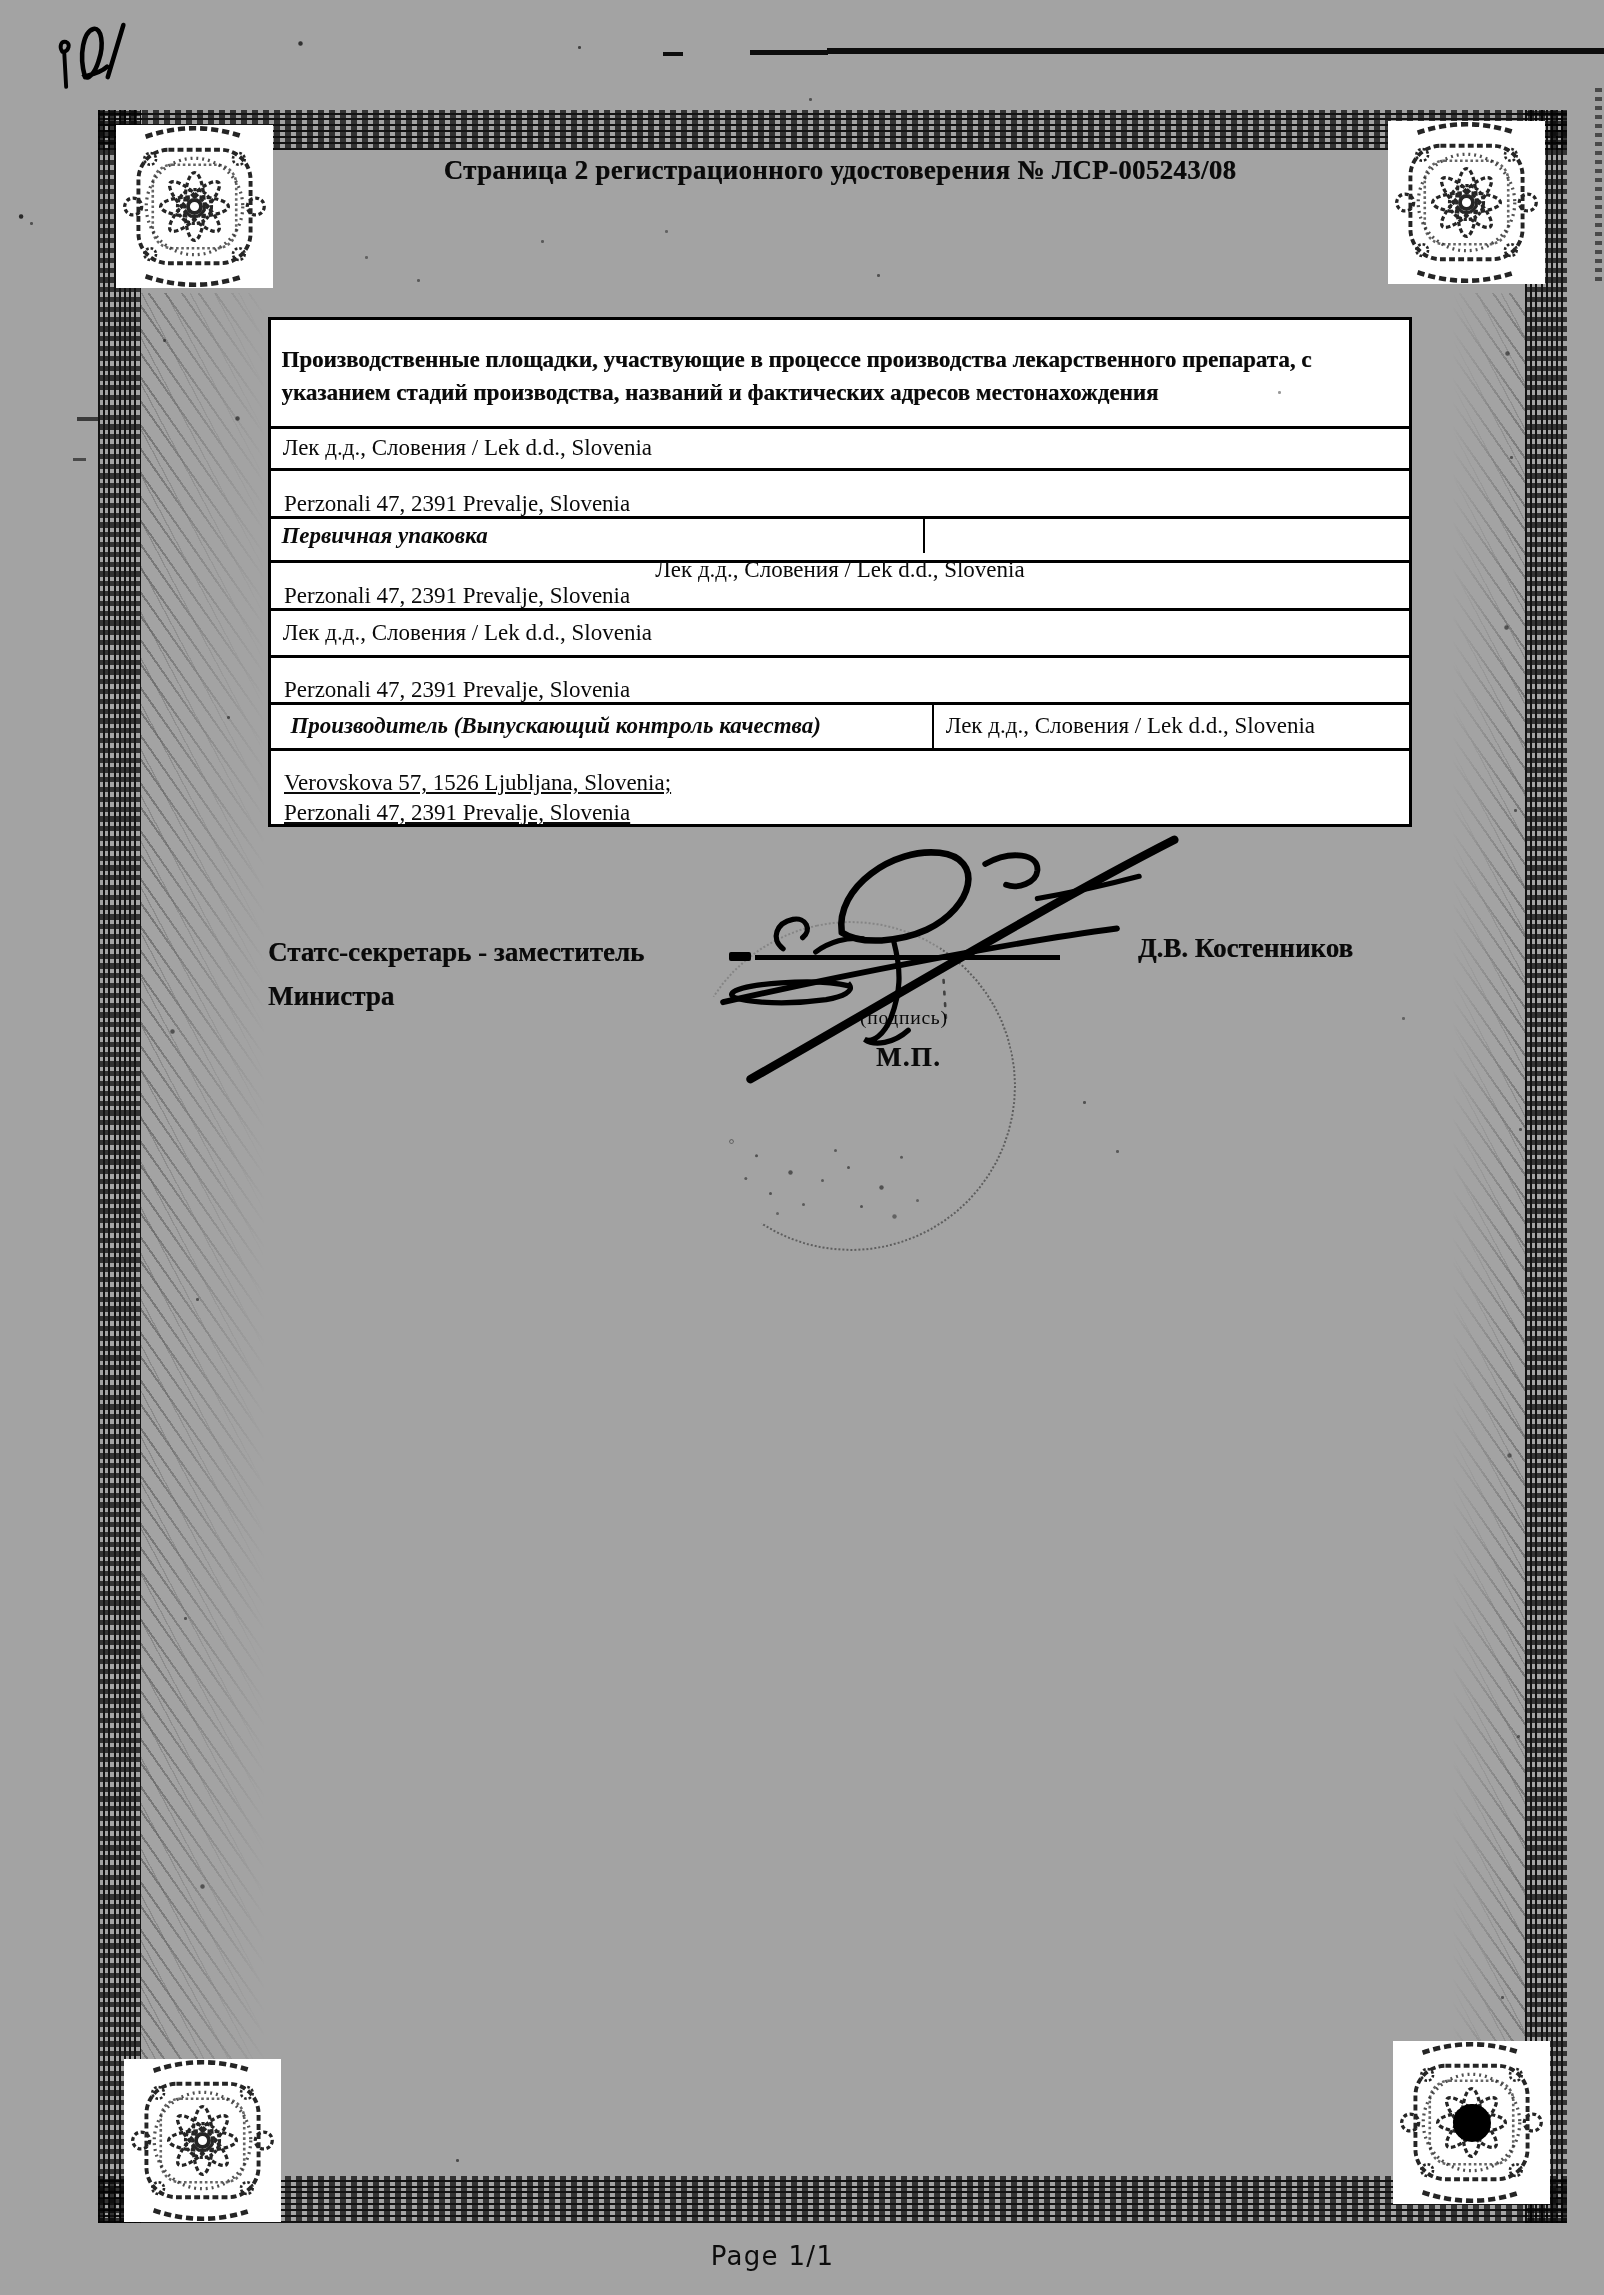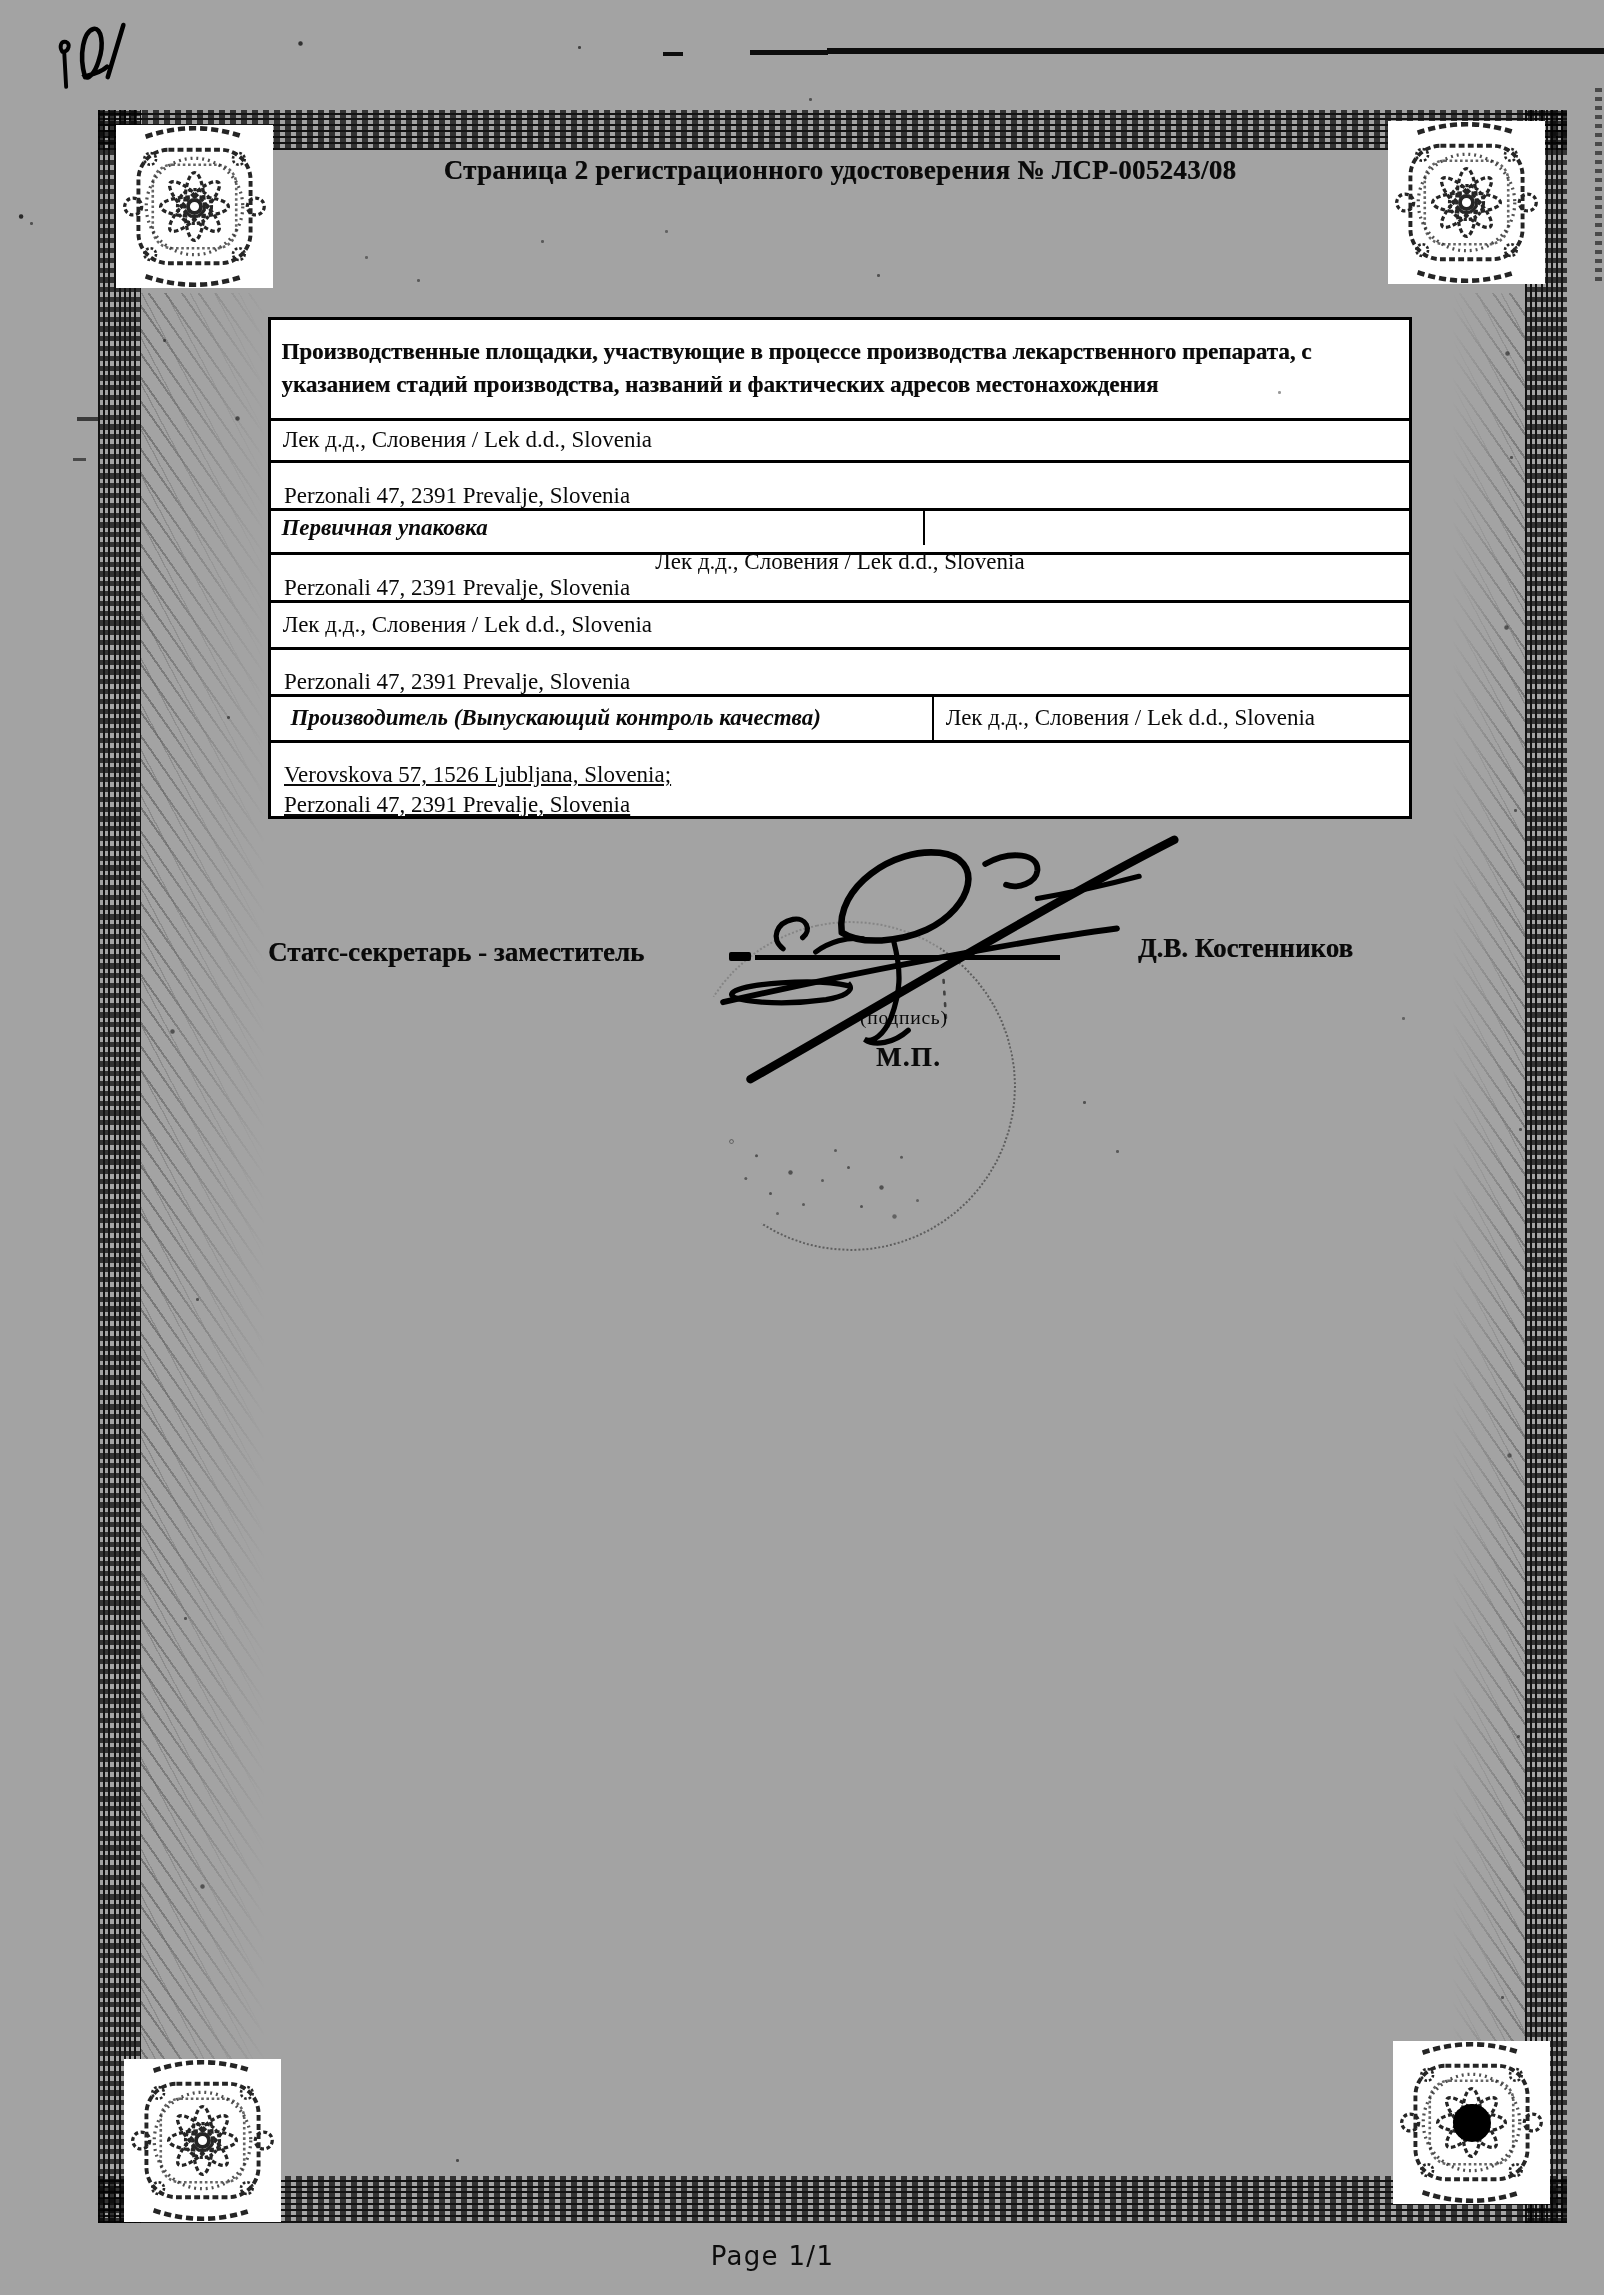--- a/index.html
+++ b/index.html
@@ -75,21 +75,21 @@
     font-size:27px;font-weight:600;letter-spacing:0.3px;white-space:nowrap;
   }
 
   
   .doc-table{
     left:268px;top:317px;width:1144px;border:3.3px solid #000;
     box-sizing:border-box;background:#fff;
   }
   .tr{box-sizing:border-box;border-top:3.3px solid #000;display:flex;align-items:center;
       font-size:23px;line-height:1.25;}
-  .tr:first-child{border-top:none;}
+  .tr:first-child{border-top:none;margin-top:8px;}
   .th-row{height:98px;}
   .stage-row-1{height:42px;} .addr-row-1{height:48px;}
   .stage-row-2{height:44px;flex-direction:column;} .addr-row-2{height:48px;}
   .stage-row-3{height:47px;} .addr-row-3{height:47px;}
   .stage-row-4{height:46px;padding-left:9px;} .addr-row-4{height:76px;text-decoration:underline;}
   .th{font-weight:bold;padding:6.5px 10.4px;line-height:1.42;font-size:23px;}
   .cell-stage{box-sizing:border-box;width:654px;align-self:stretch;display:flex;align-items:center;
     border-right:2.6px solid #000;padding:2.6px 10.4px;font-weight:bold;font-style:italic;}
   .cell-org{flex:1;padding:2.6px 11.7px;}
   .cell-addr{padding:2.6px 13px;margin-top:21px;}
@@ -219,20 +219,21 @@
     <div class="tr addr-row-4">
       <div class="cell-addr addr-lines">
         <div>Verovskova 57, 1526 Ljubljana, Slovenia;</div>
         <div>Perzonali 47, 2391 Prevalje, Slovenia</div>
       </div>
     </div>
   </div>
 
   <div class="abs sig-role ink-heavy">
     <div>Статс-секретарь - заместитель</div>
+    <div>Министра</div>
   </div>
   <div class="abs sig-line-cap"></div>
   <div class="abs sig-line"></div>
   <div class="abs sig-name ink-heavy">Д.В. Костенников</div>
   <div class="abs sig-caption">(подпись)</div>
   <div class="abs sig-mp ink-heavy">М.П.</div>
 
   <svg class="abs" style="left:620px;top:802px;" width="587" height="313" viewBox="0 0 900 480">
     <g stroke="#000" fill="none" stroke-linecap="round">
       <path d="M200,425 C 420,300 650,160 850,58" stroke-width="13"></path>

